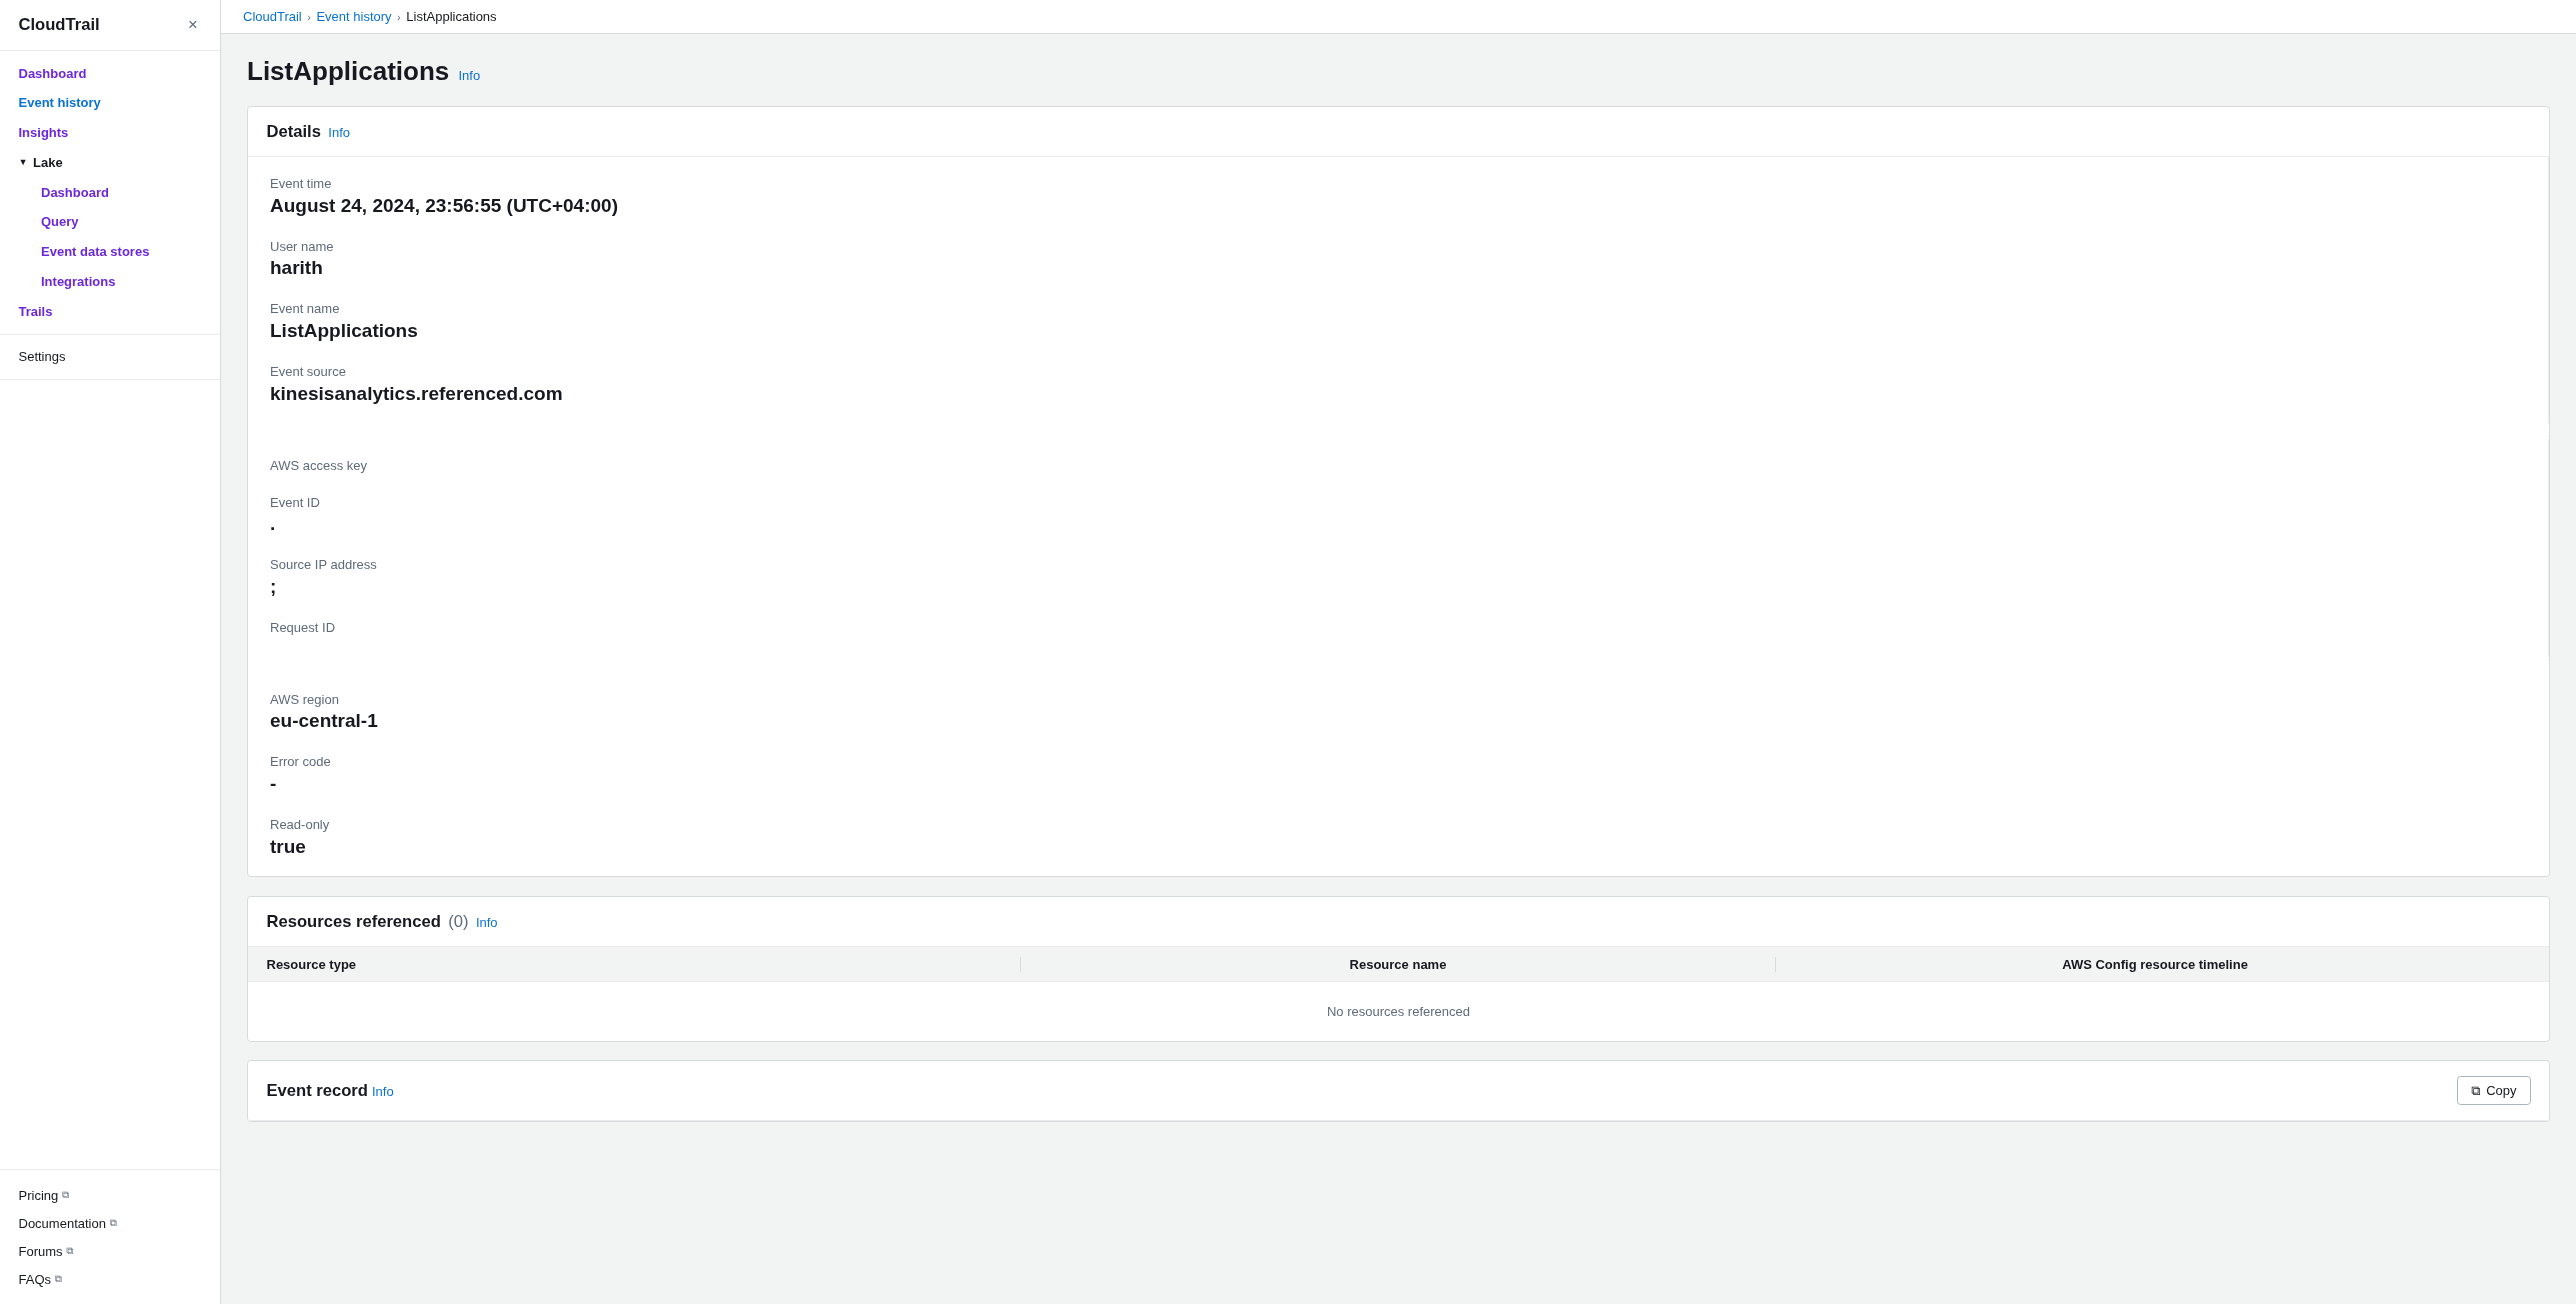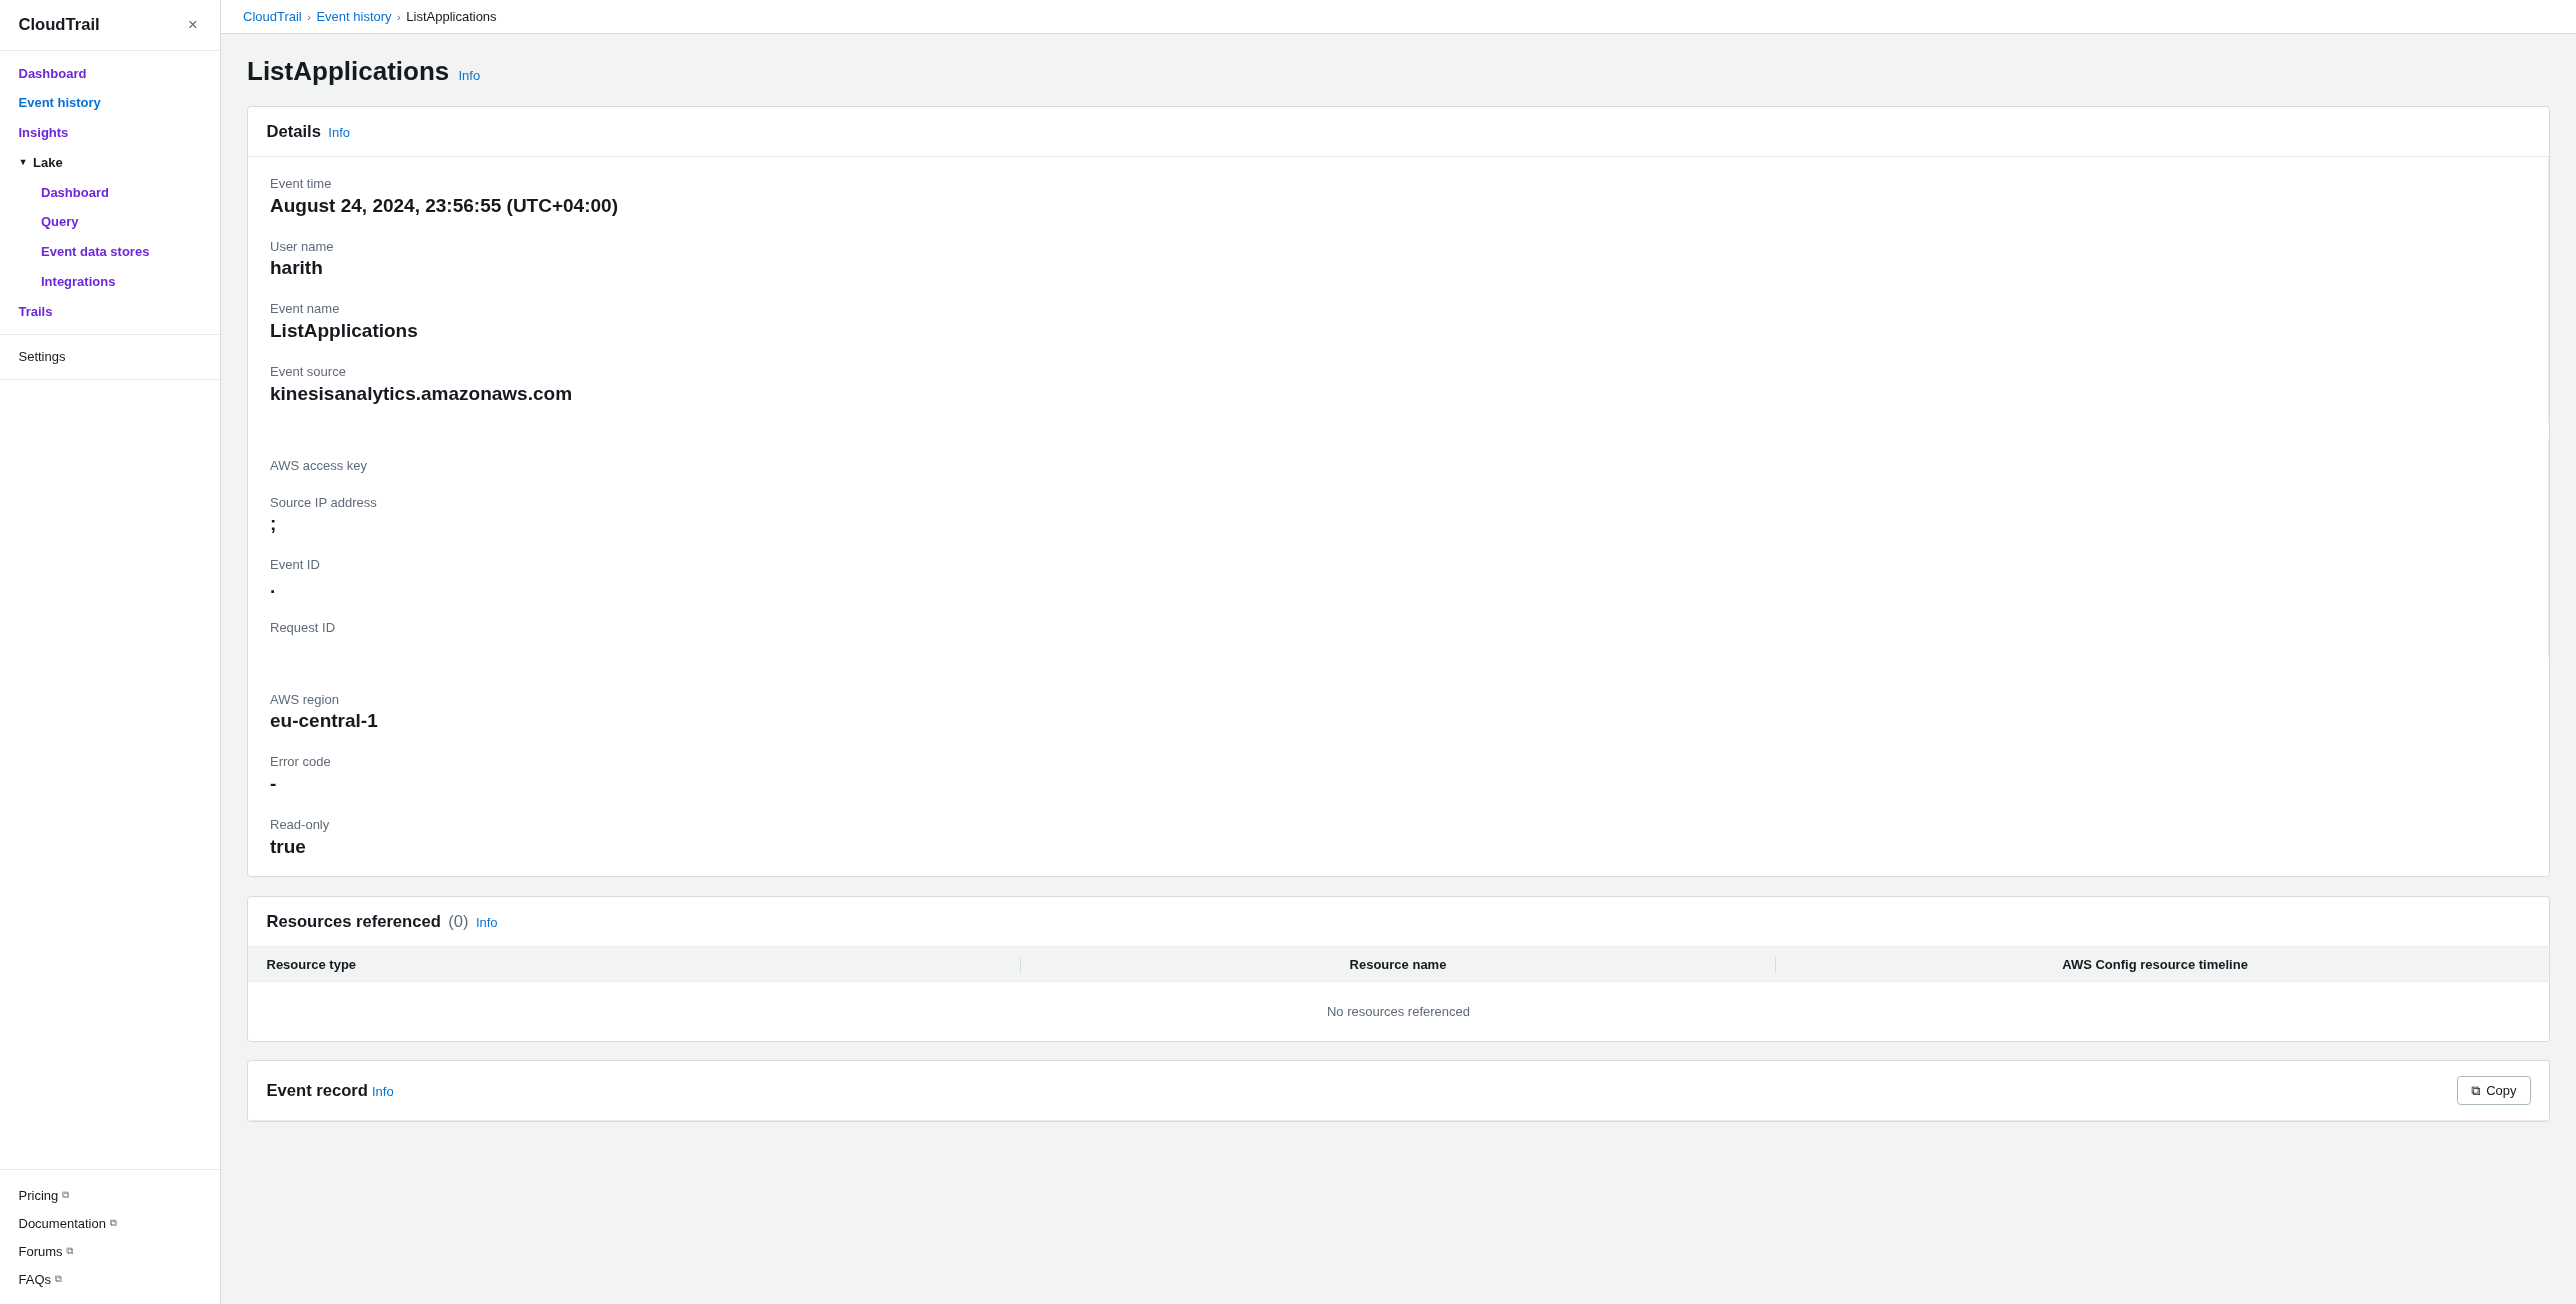--- a/index.html
+++ b/index.html
@@ -345,36 +345,36 @@
           <div class="detail-item">
             <div class="detail-label">User name</div>
             <div class="detail-value">harith</div>
           </div>
           <div class="detail-item">
             <div class="detail-label">Event name</div>
             <div class="detail-value">ListApplications</div>
           </div>
           <div class="detail-item">
             <div class="detail-label">Event source</div>
-            <div class="detail-value">kinesisanalytics.amazonaws.com</div>
+            <div class="detail-value">kinesisanalytics.referenced.com</div>
           </div>
         </div>
 
         <div class="details-col">
           <div class="detail-item">
             <div class="detail-label">AWS access key</div>
             <div class="detail-value"></div>
           </div>
           <div class="detail-item">
+            <div class="detail-label">Event ID</div>
+            <div class="detail-value">.</div>
+          </div>
+          <div class="detail-item">
             <div class="detail-label">Source IP address</div>
             <div class="detail-value">;</div>
-          </div>
-          <div class="detail-item">
-            <div class="detail-label">Event ID</div>
-            <div class="detail-value">.</div>
           </div>
           <div class="detail-item">
             <div class="detail-label">Request ID</div>
             <div class="detail-value"></div>
           </div>
         </div>
 
         <div class="details-col">
           <div class="detail-item">
             <div class="detail-label">AWS region</div>

